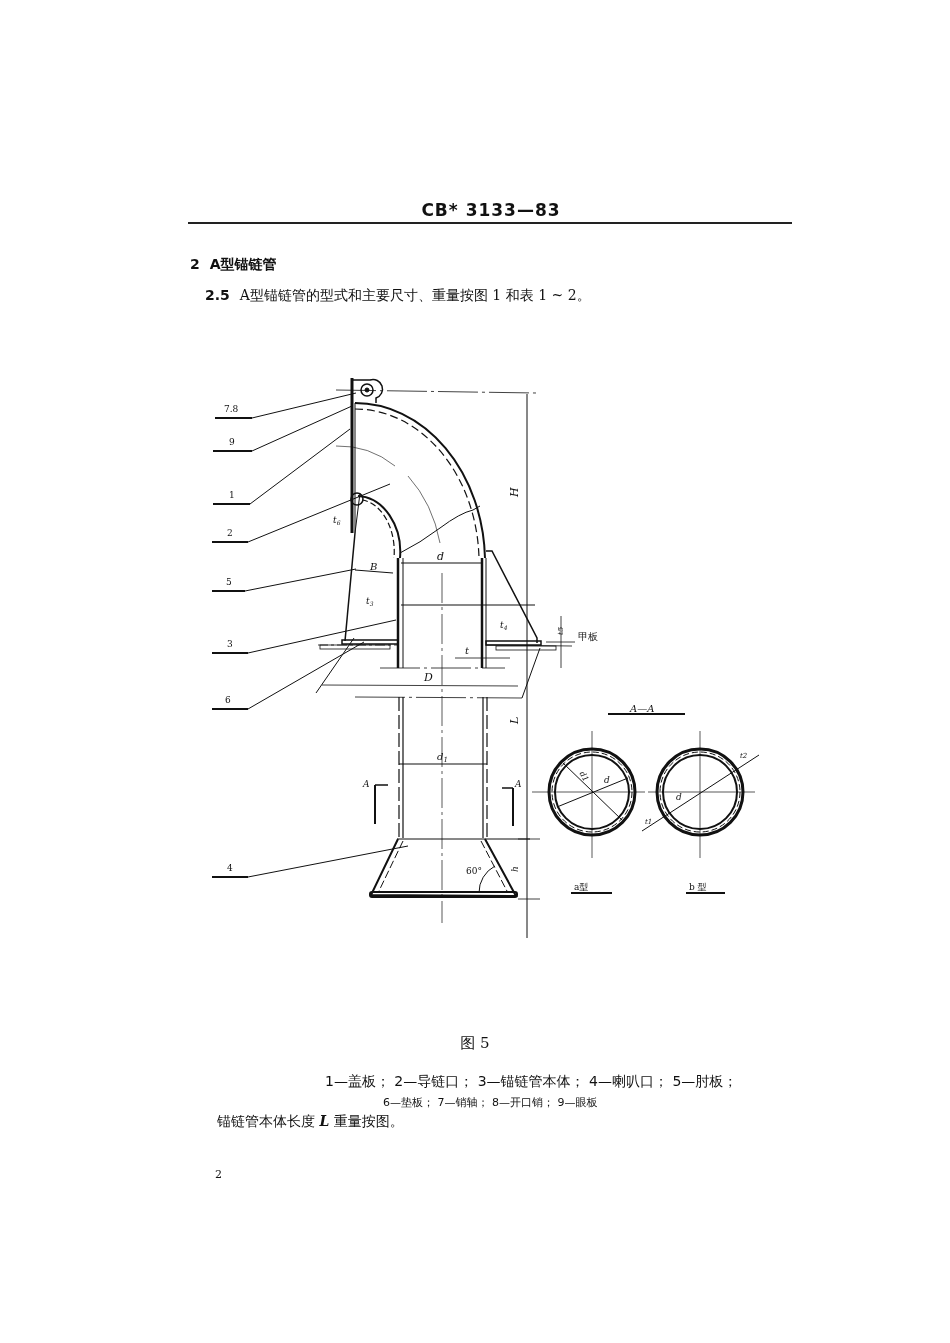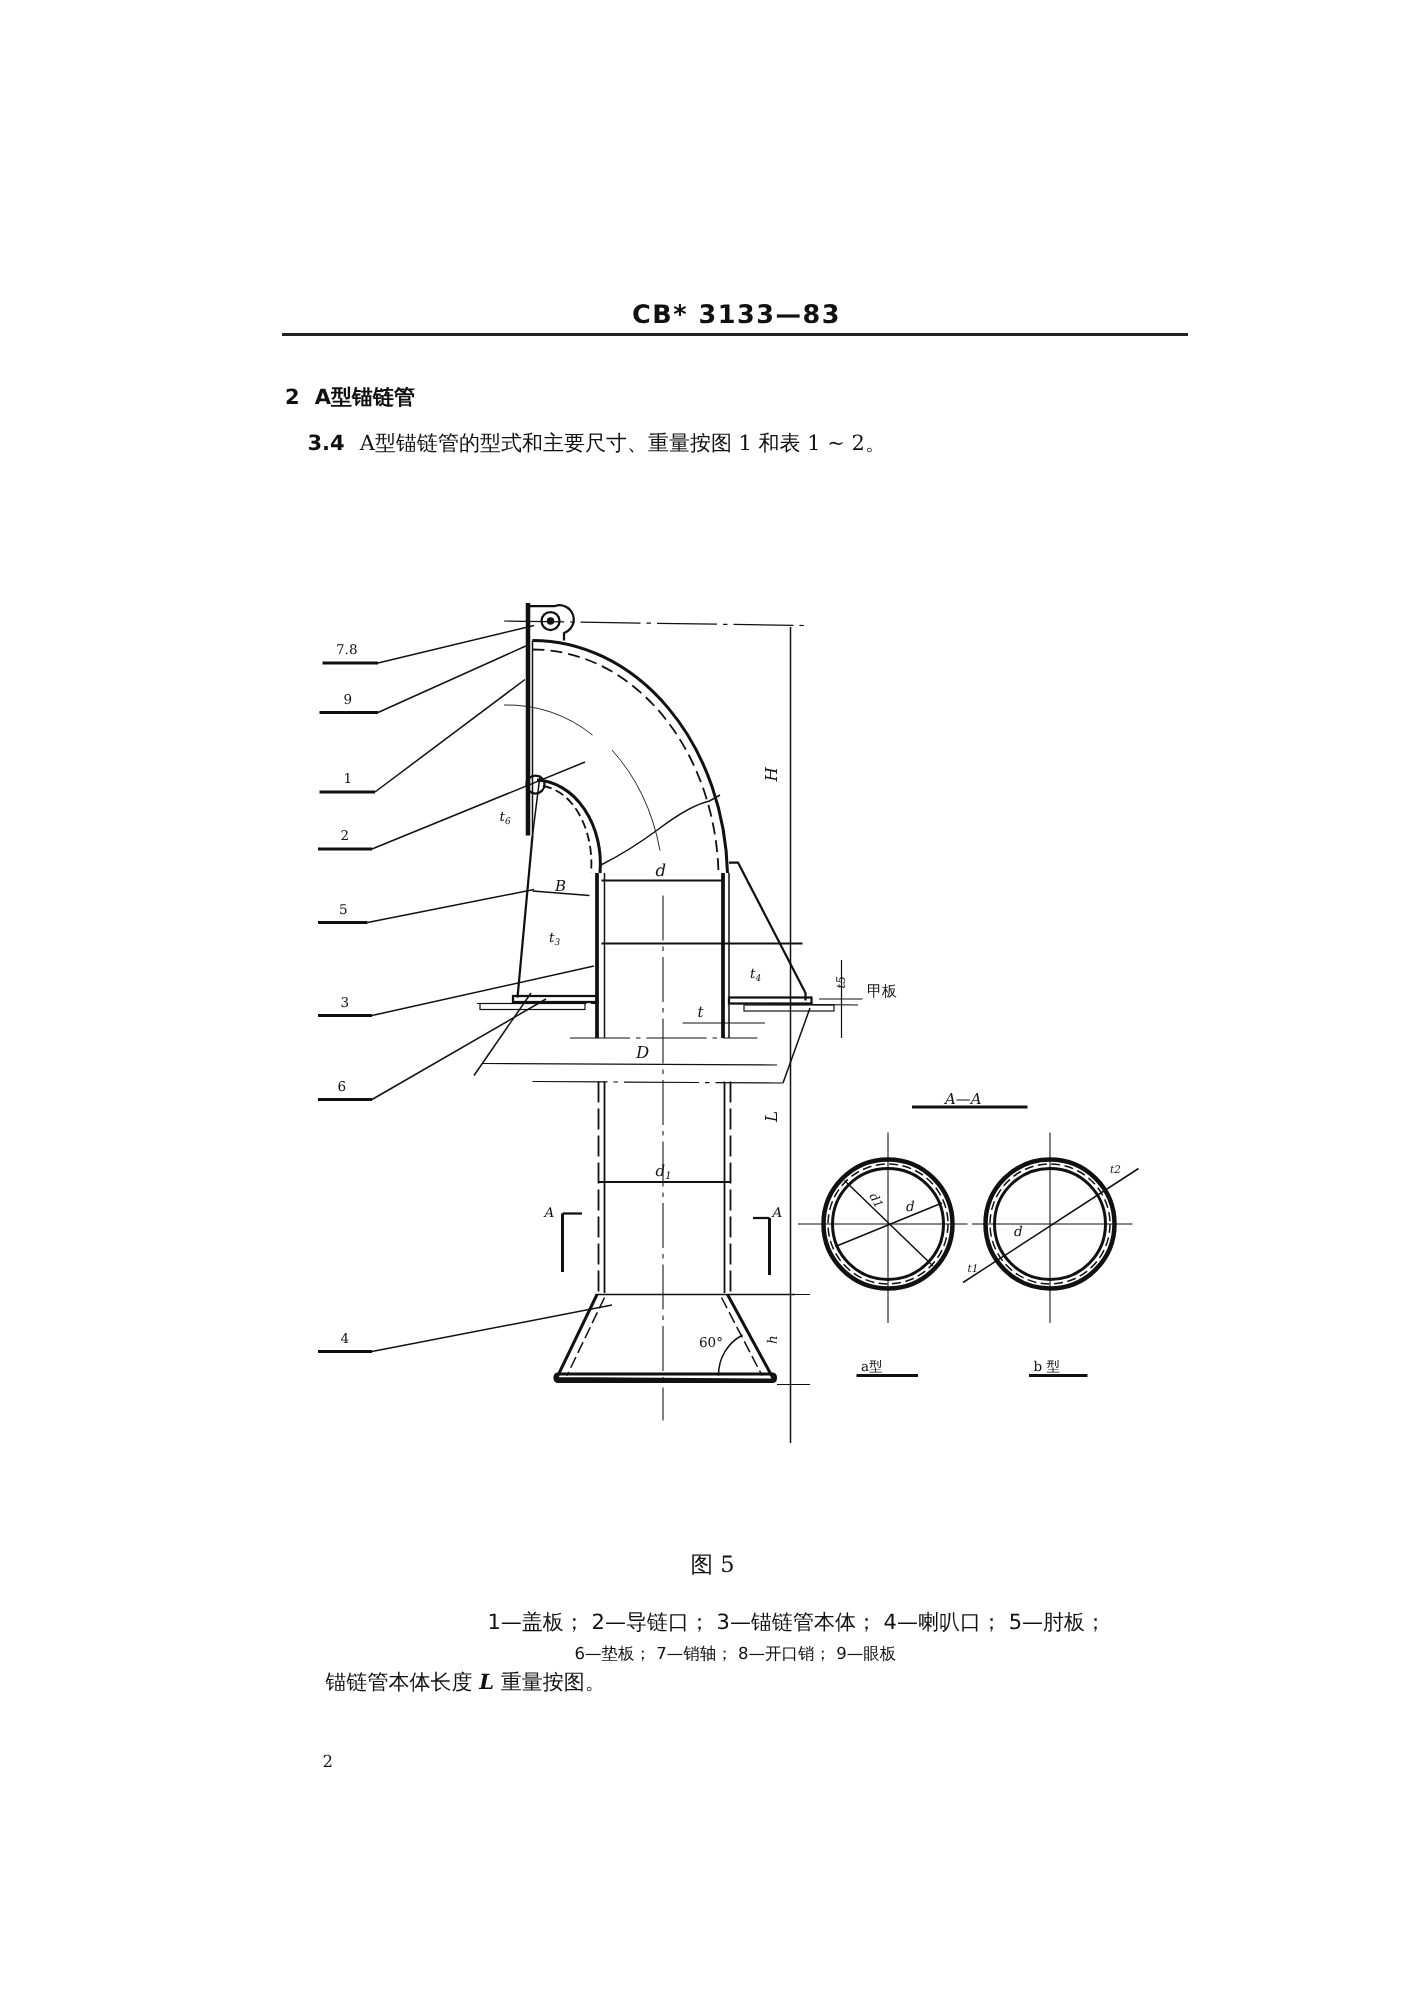--- a/index.html
+++ b/index.html
@@ -6,41 +6,41 @@
     body { width: 950px; height: 1343px; position: relative; overflow: hidden;
            font-family: "DejaVu Serif", "Liberation Serif", serif; color: #111; }
     .abs { position: absolute; }
     .std-code { top: 200px; left: 16px; width: 950px; text-align: center;
                 font-family: "DejaVu Sans", sans-serif; font-weight: bold; font-size: 17px; letter-spacing: 1px; }
     .rule { top: 222px; left: 188px; width: 604px; height: 2px; background: #222; }
     .sec-title { top: 256px; left: 190px; font-family: "DejaVu Sans", sans-serif; font-weight: bold; font-size: 14px; text-align: right; }
     .sec-title .num { margin-right: 10px; }
     .clause { top: 287px; left: 205px; font-size: 14px; }
     .clause .num { font-family: "DejaVu Sans", sans-serif; font-weight: bold; margin-right: 10px; }
-    .drawing { top: 392px; left: 200px; width: 600px; height: 580px; }
+    .drawing { top: 368px; left: 200px; width: 600px; height: 580px; }
     .fig-title { top: 1034px; left: 0; width: 950px; text-align: center; font-size: 15px; }
     .legend1 { top: 1073px; left: 325px; font-size: 14px; font-family: "DejaVu Sans", sans-serif; }
     .legend2 { top: 1095px; left: 383px; font-size: 11px; font-family: "DejaVu Sans", sans-serif; text-align: center; }
     .note { top: 1113px; left: 217px; font-size: 14px; }
     .note b { font-style: italic; }
     .page-num { top: 1168px; left: 215px; font-size: 11px; }
     svg text { font-family: "DejaVu Serif", "Liberation Serif", serif; fill: #111; }
   </style>
 </head>
 <body>
 
 <div class="abs std-code">CB* 3133—83</div>
 <div class="abs rule"></div>
 
 <div class="abs sec-title">
   <span class="num">2</span><span>A型锚链管</span>
 </div>
 
 <div class="abs clause">
-  <span class="num">3.4</span><span>A型锚链管的型式和主要尺寸、重量按图 1 和表 1 ~ 2。</span>
+  <span class="num">2.5</span><span>A型锚链管的型式和主要尺寸、重量按图 1 和表 1 ~ 2。</span>
 </div>
 
 <div class="abs drawing">
   <svg width="600" height="580" viewBox="200 380 600 580" xmlns="http://www.w3.org/2000/svg" stroke="#111" fill="none">
 
     <g stroke-width="1">
       <line x1="215" y1="430" x2="252" y2="430" stroke-width="2"></line>
         <line x1="252" y1="430" x2="356" y2="405"></line>
       <line x1="213" y1="463" x2="252" y2="463" stroke-width="2"></line>
         <line x1="252" y1="463" x2="352" y2="418"></line>

